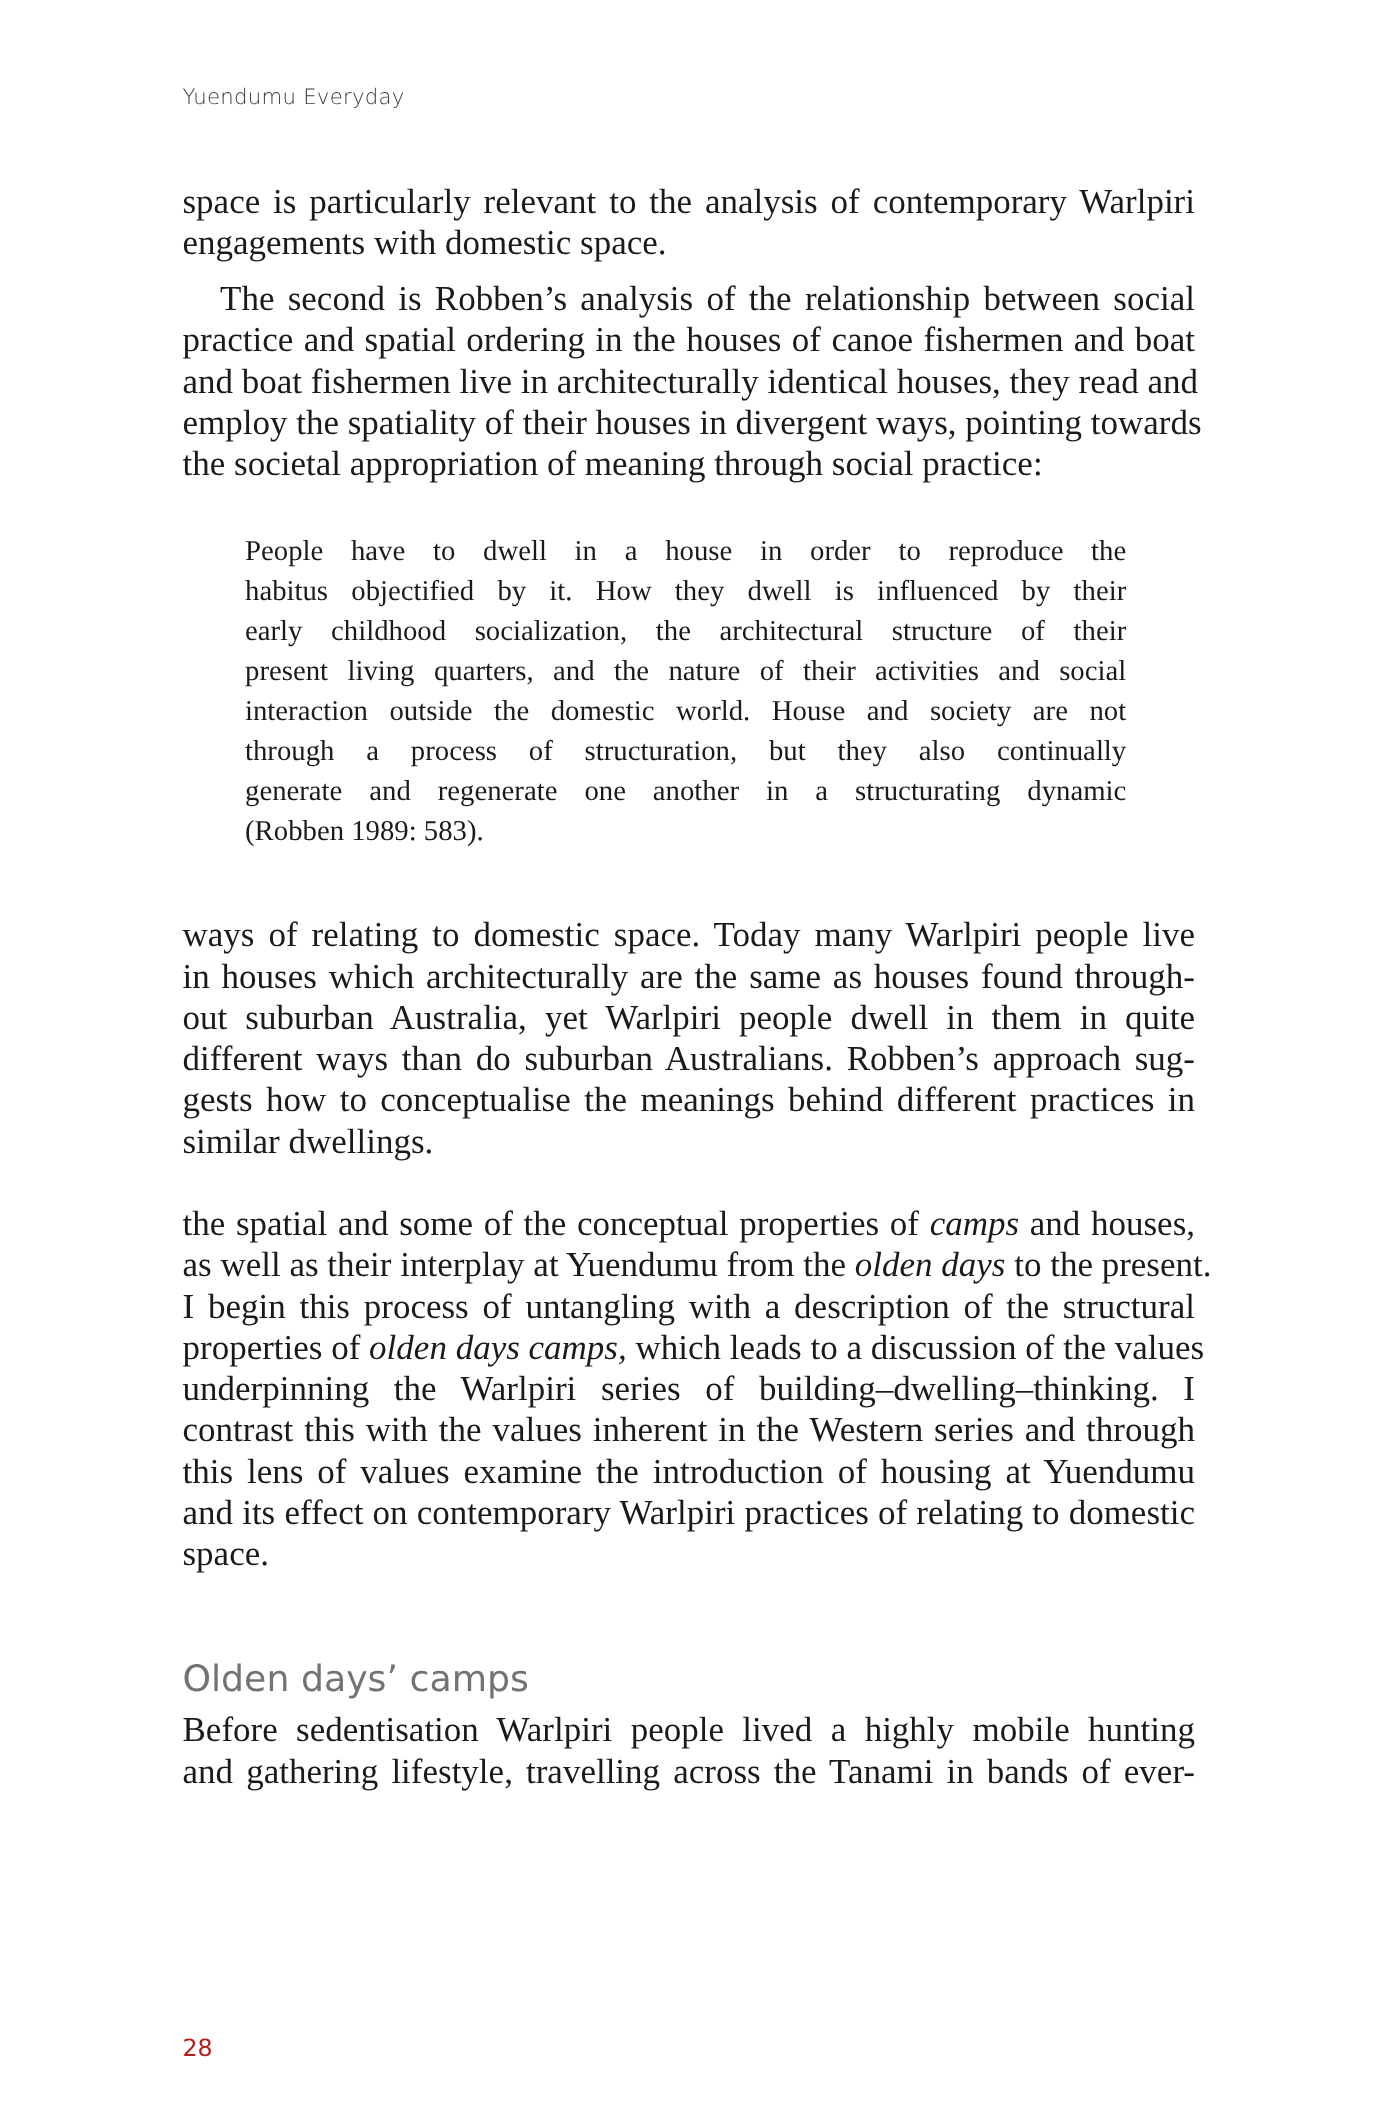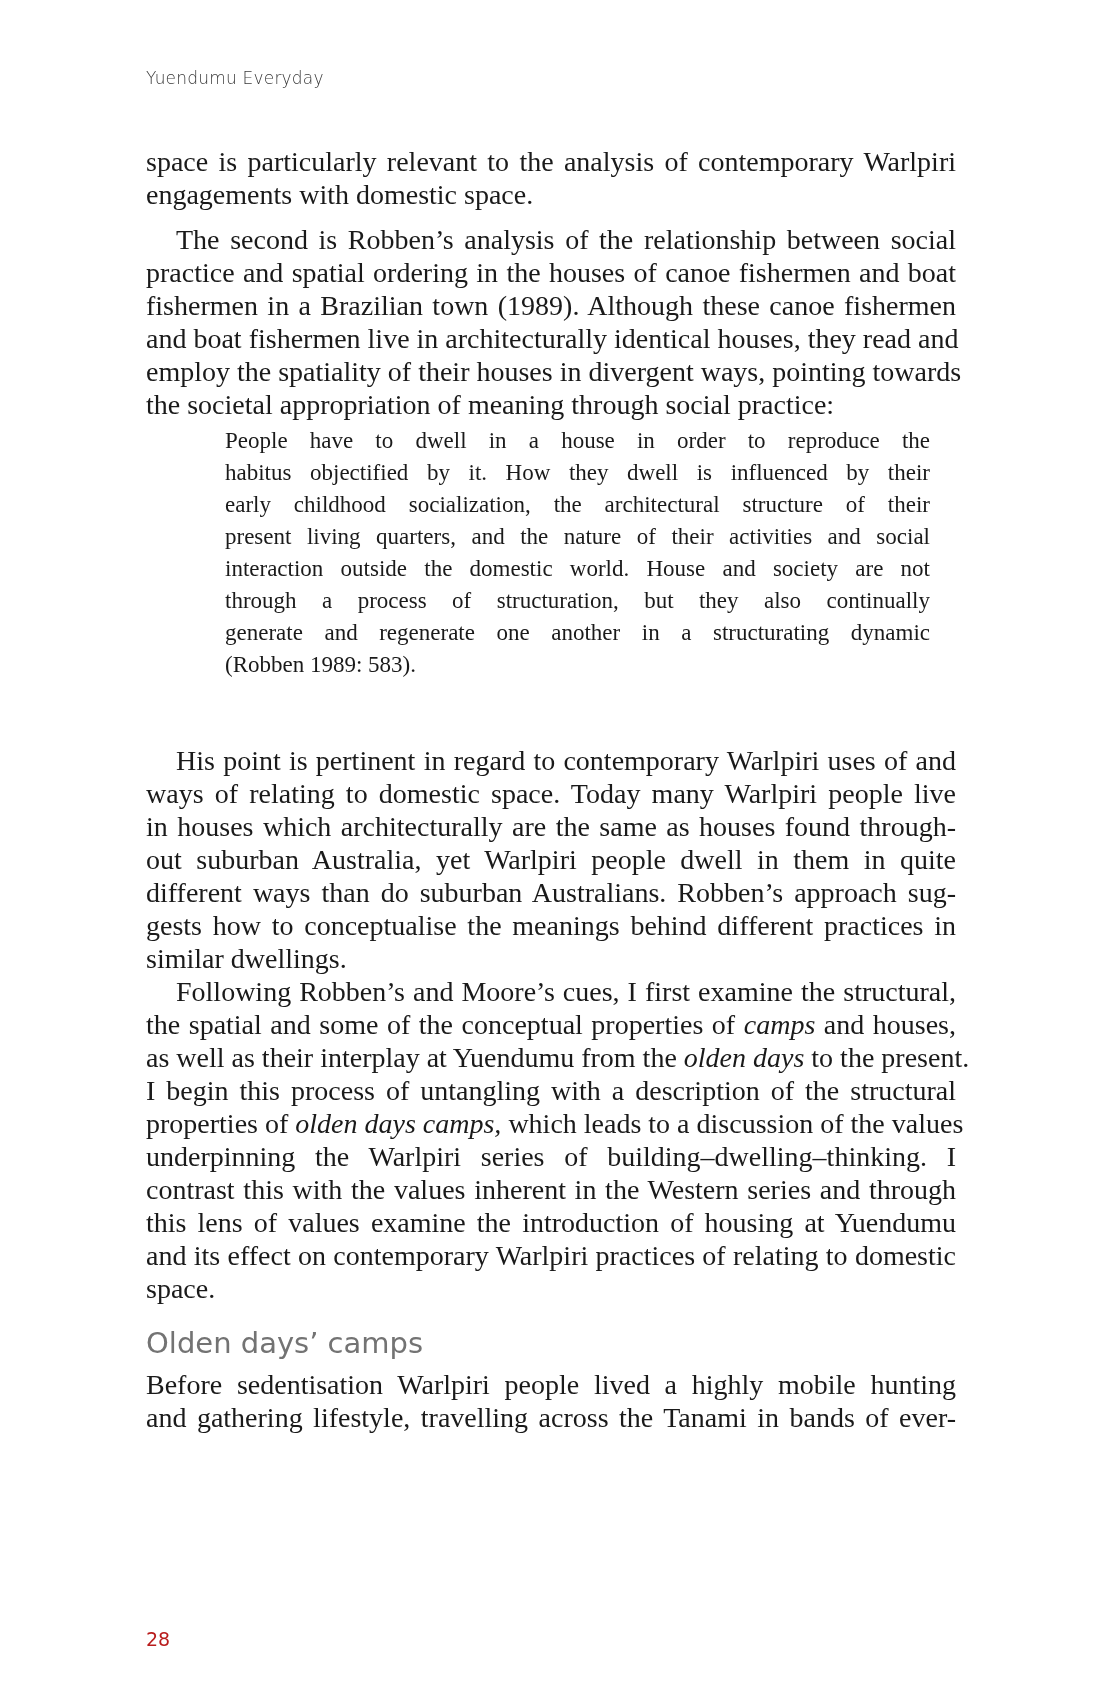--- a/index.html
+++ b/index.html
@@ -32,21 +32,20 @@
       font-size: 28px;
       line-height: 33px;
     }
     .quote-block {
       position: absolute;
       left: 196px;
       width: 705px;
       font-family: "Liberation Serif", "DejaVu Serif", serif;
       font-size: 23px;
       line-height: 32px;
-      margin-left: 29px;
     }
     .line {
       display: block;
       white-space: nowrap;
       text-align: justify;
       text-align-last: justify;
       height: 33px;
     }
     .quote-block .line { height: 32px; }
     .line.last {
@@ -80,49 +79,46 @@
 <div class="running-head">Yuendumu Everyday</div>
 
 <div class="text-block" style="top:145px;">
   <span class="line">space is particularly relevant to the analysis of contemporary Warlpiri</span>
   <span class="line last">engagements with domestic space.</span>
 </div>
 
 <div class="text-block" style="top:211px;">
   <span class="line indent">The second is Robben’s analysis of the relationship between social</span>
   <span class="line">practice and spatial ordering in the houses of canoe fishermen and boat</span>
-  <span class="line">fishermen in a Brazilian town (1989). Although these canoe fishermen</span>
   <span class="line">and boat fishermen live in architecturally identical houses, they read and</span>
   <span class="line">employ the spatiality of their houses in divergent ways, pointing towards</span>
   <span class="line last">the societal appropriation of meaning through social practice:</span>
 </div>
 
 <div class="quote-block" style="top:425px;">
   <span class="line">People have to dwell in a house in order to reproduce the</span>
   <span class="line">habitus objectified by it. How they dwell is influenced by their</span>
   <span class="line">early childhood socialization, the architectural structure of their</span>
   <span class="line">present living quarters, and the nature of their activities and social</span>
   <span class="line">interaction outside the domestic world. House and society are not</span>
   <span class="line">through a process of structuration, but they also continually</span>
   <span class="line">generate and regenerate one another in a structurating dynamic</span>
   <span class="line last">(Robben 1989: 583).</span>
 </div>
 
 <div class="text-block" style="top:732px;">
-  <span class="line indent">His point is pertinent in regard to contemporary Warlpiri uses of and</span>
   <span class="line">ways of relating to domestic space. Today many Warlpiri people live</span>
   <span class="line">in houses which architecturally are the same as houses found through-</span>
   <span class="line">out suburban Australia, yet Warlpiri people dwell in them in quite</span>
   <span class="line">different ways than do suburban Australians. Robben’s approach sug-</span>
   <span class="line">gests how to conceptualise the meanings behind different practices in</span>
   <span class="line last">similar dwellings.</span>
 </div>
 
 <div class="text-block" style="top:963px;">
-  <span class="line indent">Following Robben’s and Moore’s cues, I first examine the structural,</span>
   <span class="line"><span>the spatial and some of the conceptual properties of </span><em>camps</em><span> and houses,</span></span>
   <span class="line"><span>as well as their interplay at Yuendumu from the </span><em>olden days</em><span> to the present.</span></span>
   <span class="line">I begin this process of untangling with a description of the structural</span>
   <span class="line"><span>properties of </span><em>olden days camps,</em><span> which leads to a discussion of the values</span></span>
   <span class="line">underpinning the Warlpiri series of building–dwelling–thinking. I</span>
   <span class="line">contrast this with the values inherent in the Western series and through</span>
   <span class="line">this lens of values examine the introduction of housing at Yuendumu</span>
   <span class="line">and its effect on contemporary Warlpiri practices of relating to domestic</span>
   <span class="line last">space.</span>
 </div>

